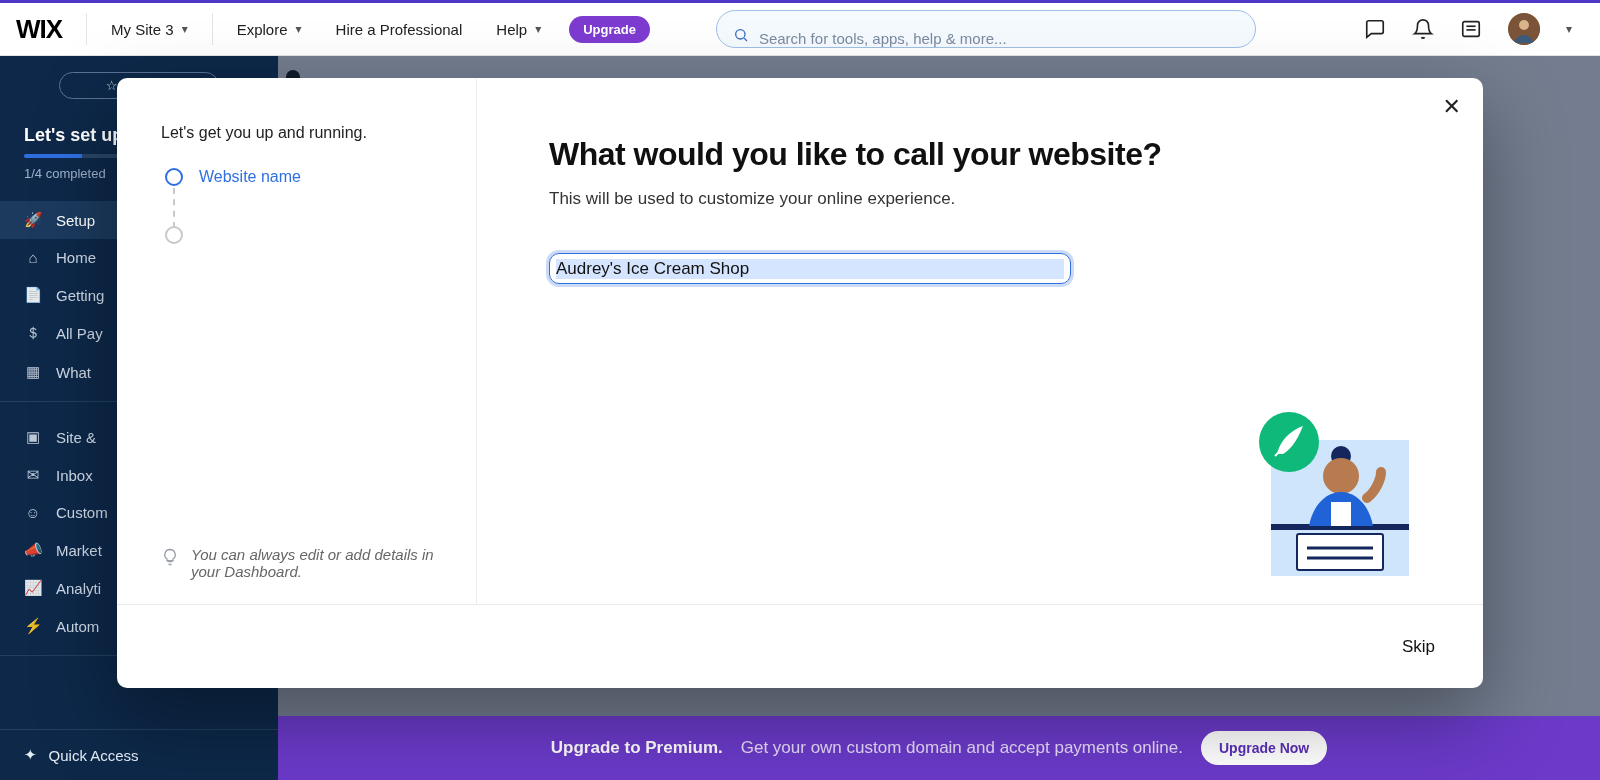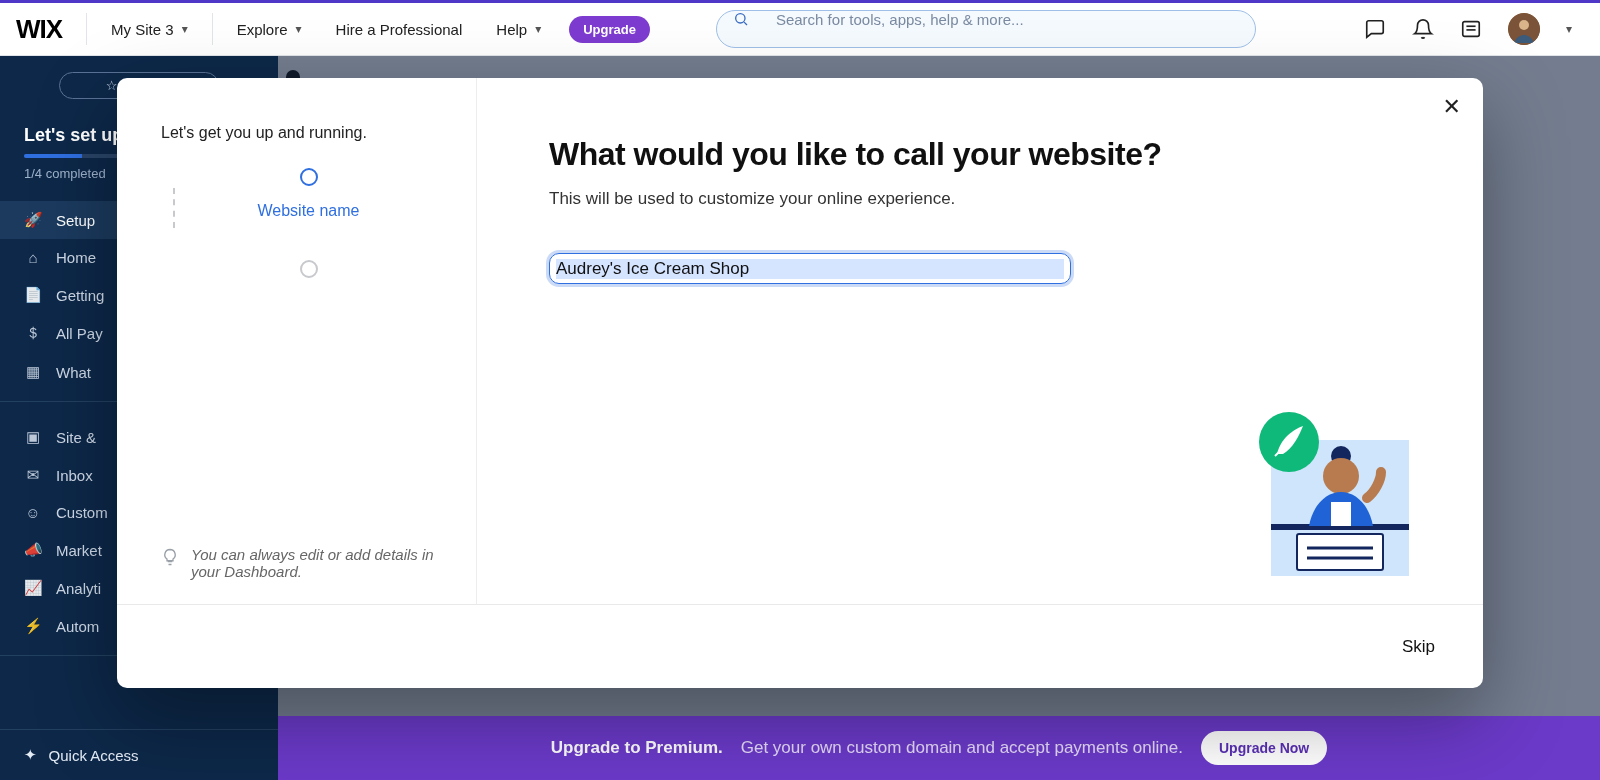--- a/index.html
+++ b/index.html
@@ -21,21 +21,21 @@
   .site-select { display:flex; align-items:center; gap:8px; padding:0 14px; font-size:15px; color:#222; cursor:pointer; }
   .chev { font-size:12px; color:#555; }
   .top-link { padding:0 14px; font-size:15px; color:#222; display:flex; align-items:center; gap:8px; cursor:pointer;}
   .upgrade-pill {
     background:#8a2be2; background: #7e3bd0; color:#fff; font-size:13px; font-weight:600;
     padding:6px 14px; border-radius: 14px; margin-left:8px; cursor:pointer;
   }
   .search-wrap {
     flex:0 0 540px; margin-left: 60px;
     border:1px solid #9fbfe8; background:#f5faff; border-radius: 22px;
-    height:38px; display:flex; align-items:flex-start; padding:0 16px; gap:27px;
+    height:38px; display:flex; align-items:flex-end; padding:0 16px; gap:10px;
   }
   .search-wrap input { border:none; outline:none; background:transparent; font-size:15px; color:#333; flex:1; }
   .search-wrap input::placeholder{ color:#7a8aa0; }
   .search-icon { color:#3a6cc2; font-size:16px; }
   .top-right { margin-left:auto; display:flex; align-items:center; gap:26px; padding-right:18px; }
   .ticon { width:22px; height:22px; display:flex; align-items:center; justify-content:center; color:#333; cursor:pointer;}
   .avatar { width:32px; height:32px; border-radius:50%; background: linear-gradient(135deg,#b7895f,#6b4a33); display:flex; align-items:center; justify-content:center; overflow:hidden; cursor:pointer;}
   .avatar svg{display:block}
 
   
@@ -89,21 +89,21 @@
     box-shadow:0 30px 80px rgba(0,0,0,.35); position:relative; display:flex; flex-direction:column;
   }
   .close-x{ position:absolute; top:14px; right:18px; font-size:22px; color:#222; cursor:pointer; padding:4px; line-height:1;}
   .modal-body{ flex:1; display:flex; }
   .mside{
     width:360px; border-right:1px solid #ededed; padding:46px 24px 24px 44px;
     display:flex; flex-direction:column;
   }
   .ms-title{ font-size:16px; color:#222; margin-bottom:26px;}
   .steps{ position:relative; padding-left:4px;}
-  .step{ display:flex; align-items:center; gap:16px; margin-bottom:40px;flex-direction:column;}
+  .step{ display:flex; align-items:center; gap:16px; margin-bottom:40px;}
   .dot{ width:18px; height:18px; border-radius:50%; border:2px solid #c7c9cd; background:#fff; flex:none;}
   .dot.active{ border-color:#2f6fe0;}
   .step-label{ font-size:16px;}
   .step-label.active{ color:#2f6fe0; }
   .vline{ position:absolute; left:12px; top:20px; width:0; height:40px; border-left:2px dashed #c7c9cd;}
   .hint{ margin-top:auto; display:flex; gap:12px; font-size:15px; color:#666; font-style:italic; padding-right:10px;}
   .bulb{ color:#9aa0a8; font-size:18px; margin-top:2px; flex:none;}
 
   .mmain{ flex:1; padding:58px 64px 20px 72px; position:relative;}
   .q-title{ font-size:32px; font-weight:800; color:#101010; letter-spacing:-0.5px;}

